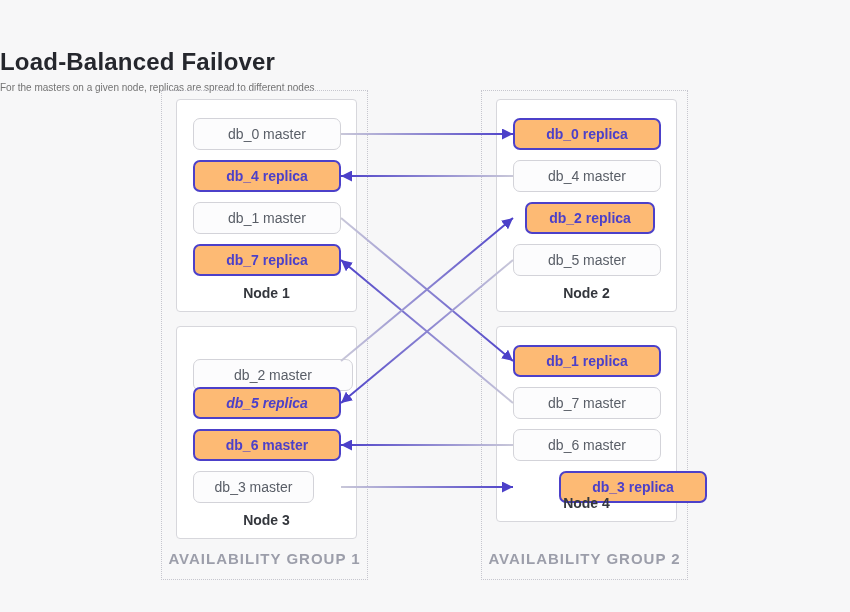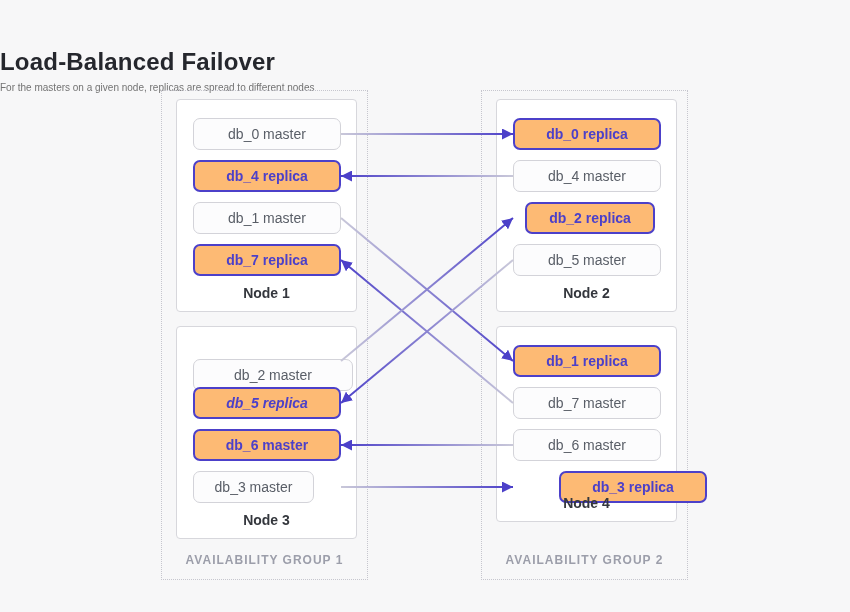--- a/index.html
+++ b/index.html
@@ -31,21 +31,21 @@
     position: absolute;
     border: 1px dotted #c6c6ce;
     background: transparent;
   }
   .group-label {
     position: absolute;
     bottom: 12px;
     left: 0;
     width: 100%;
     text-align: center;
-    font-size: 12px;
+    font-size: 15px;
     font-weight: bold;
     letter-spacing: 1px;
     color: #9c9eaa;
   }
 
   .node {
     position: absolute;
     background: #ffffff;
     border: 1px solid #d7d7dc;
     border-radius: 4px;

